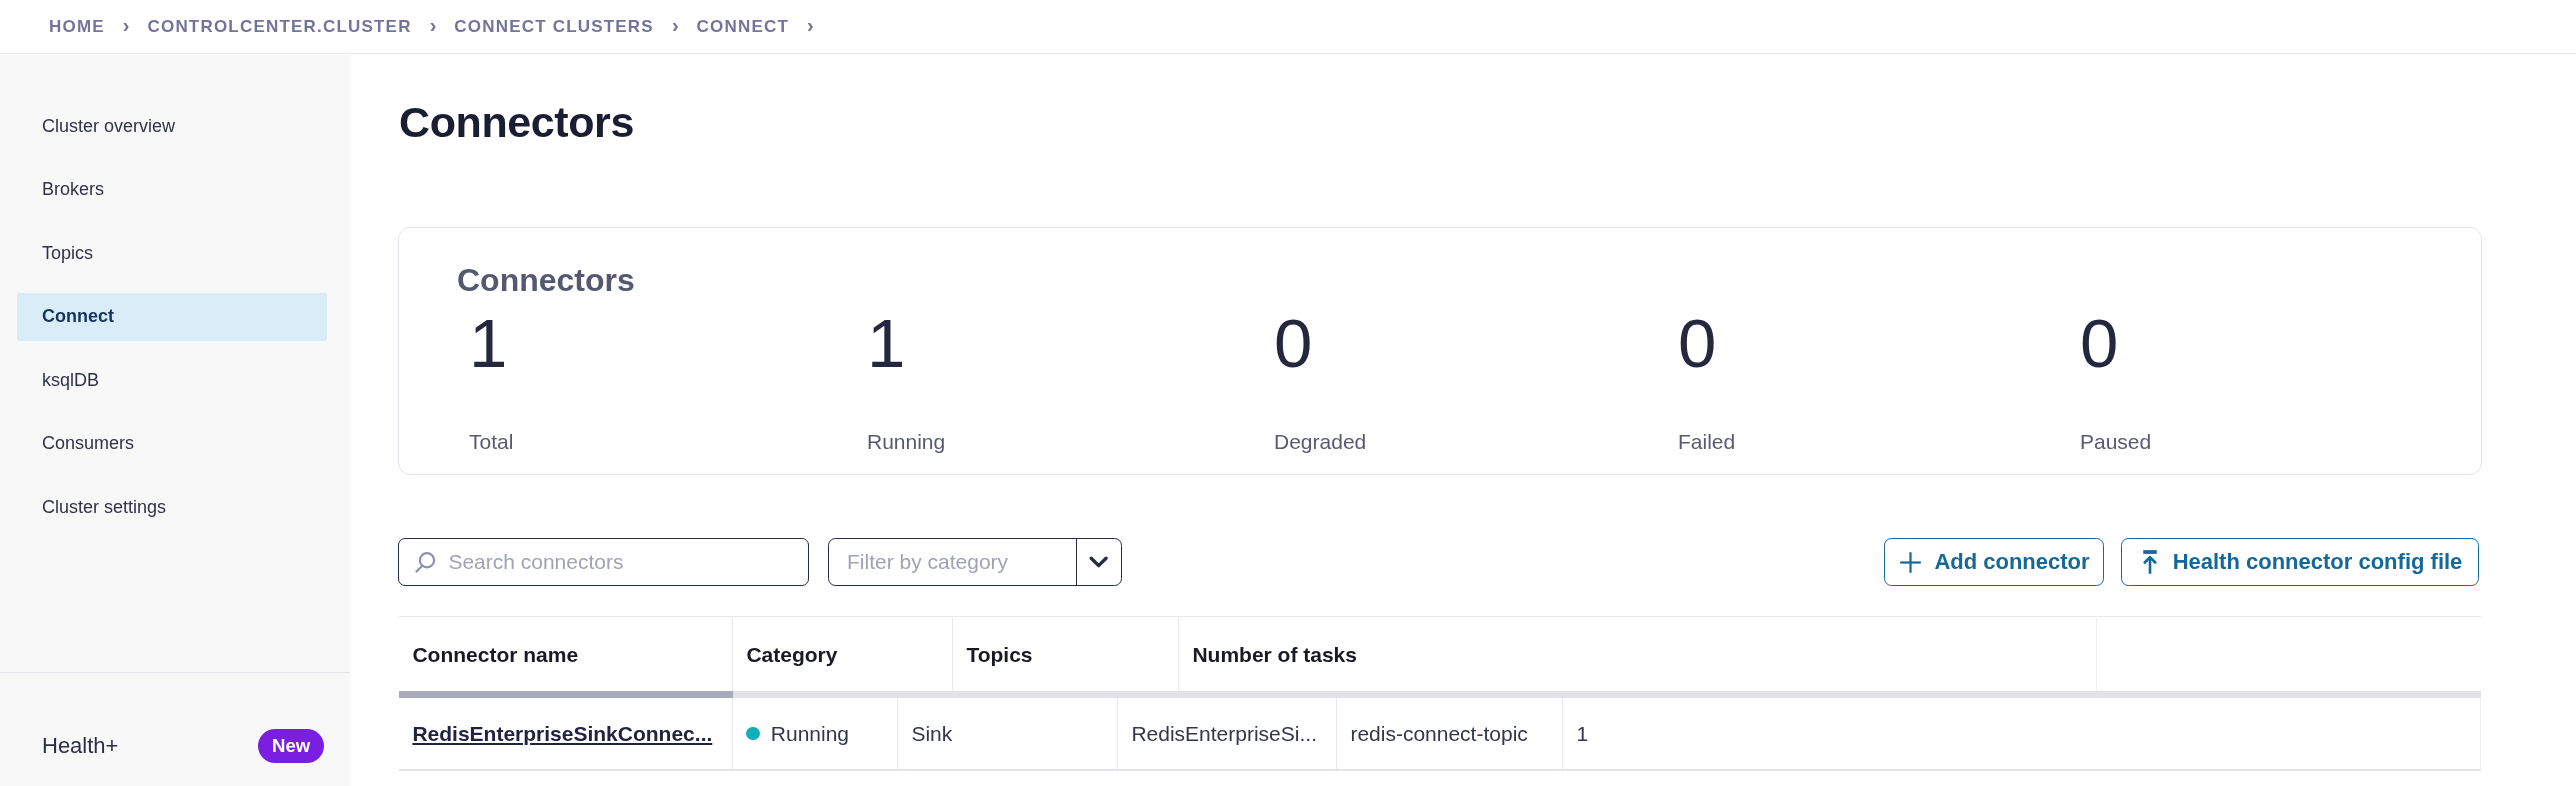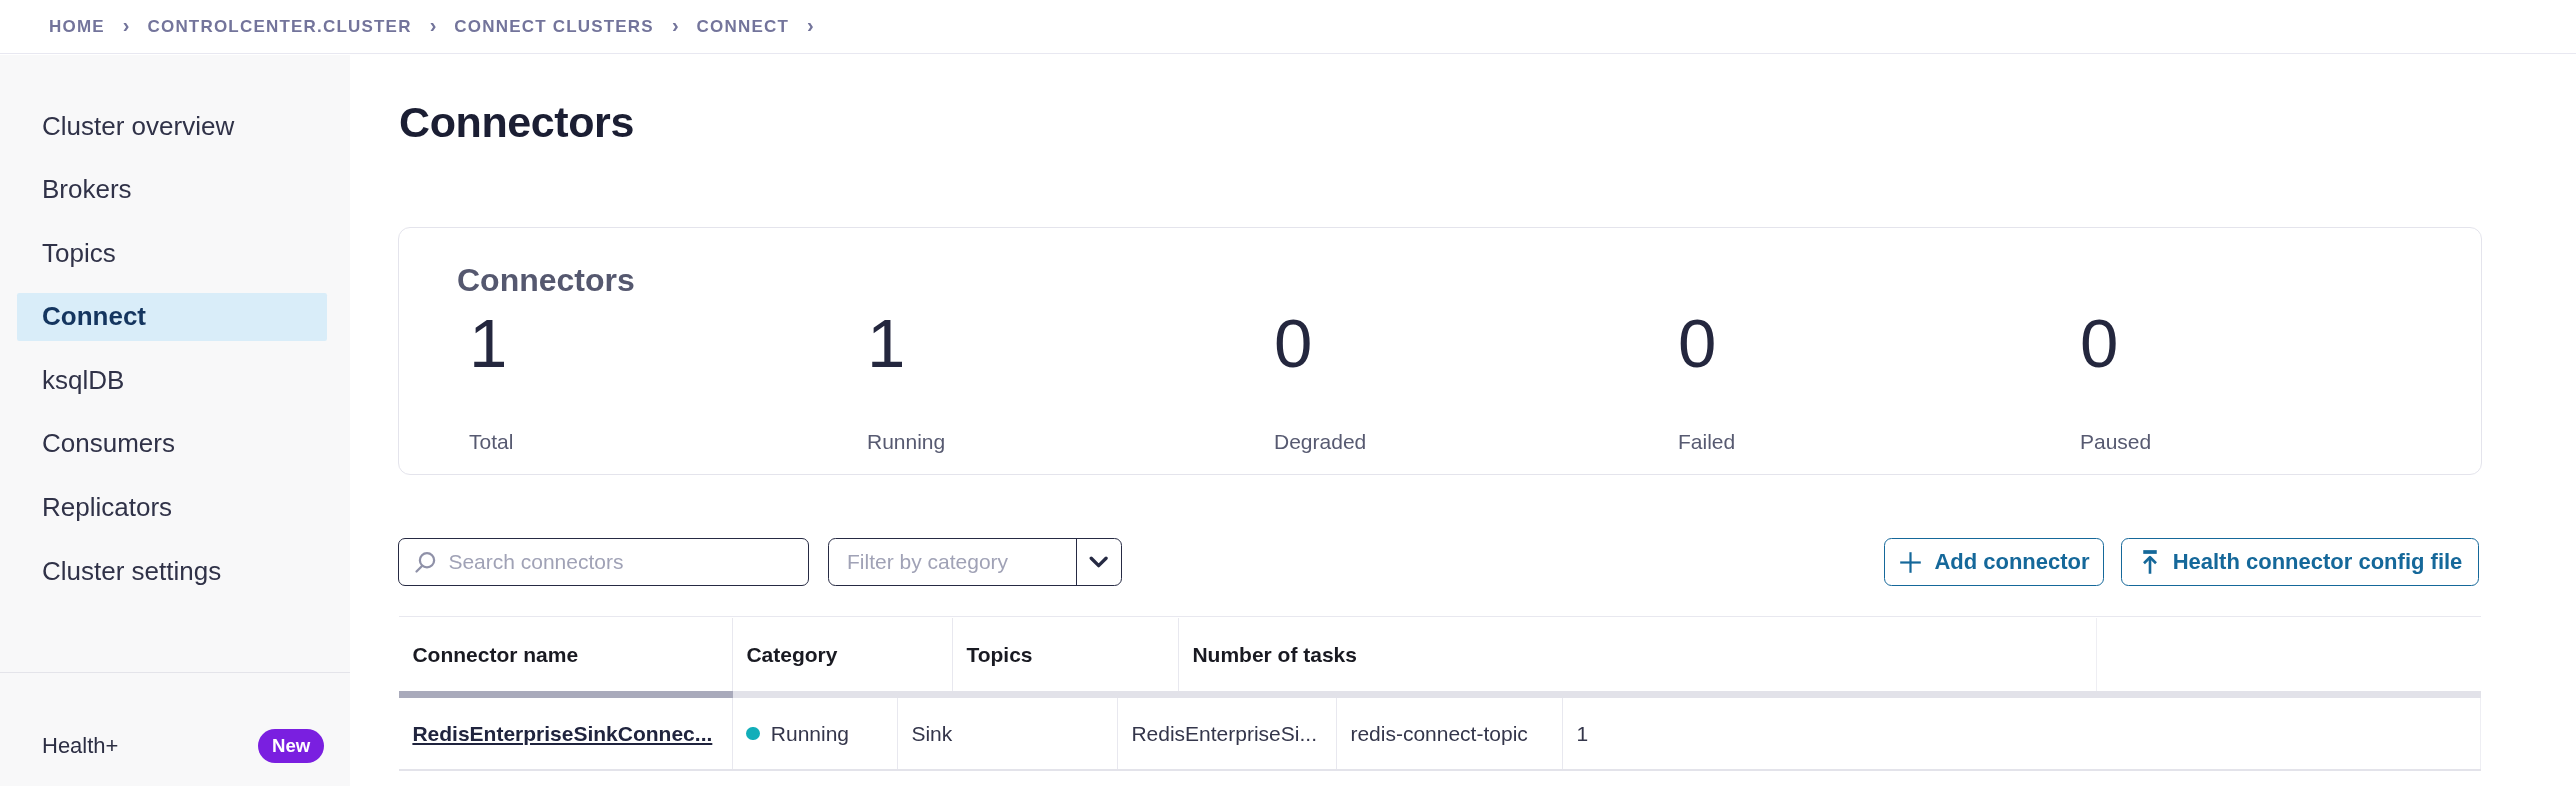--- a/index.html
+++ b/index.html
@@ -13,21 +13,21 @@
   .crumbs { display:flex; align-items:center; gap:18px; }
   .crumb { font-size:17px; font-weight:700; letter-spacing:1.2px;
     color:#73749b; text-transform:uppercase; cursor:pointer; }
   .crumb-sep { font-size:20px; font-weight:600; color:#73749b; line-height:1; padding-bottom:2.2px; }
 
   
   .sidebar { position:absolute; left:0; top:55px; width:350px; height:732px;
     background:#f8f8f9; }
   .nav { padding-top:47px; }
   .nav-item { height:48px; margin-bottom:15.6px; display:flex; align-items:center;
-    padding-left:42px; font-size:26px; color:#303248; cursor:pointer; }
+    padding-left:42px; font-size:18px; color:#303248; cursor:pointer; }
   .nav-item.active { margin-left:17px; width:310px; padding-left:25px;
     background:#d9edf9; border-radius:2.2px; color:#14355f; font-weight:700; }
   .side-divider { position:absolute; left:0; top:617px; width:350px; height:0;
     border-top:1.5px solid #e4e4ea; }
   .health-row { position:absolute; left:0; top:667px; width:350px; height:48px;
     display:flex; align-items:center; }
   .health-label { padding-left:42px; font-size:22px; color:#2c2e43; }
   .new-badge { position:absolute; left:258px; background:#7a1fe0; color:#ffffff;
     font-size:18.6px; font-weight:600; border-radius:19.3px; padding:6.7px 14px; line-height:1.15; }
 
@@ -107,21 +107,20 @@
 </div>
 
 <div class="sidebar">
   <div class="nav">
     <div class="nav-item">Cluster overview</div>
     <div class="nav-item">Brokers</div>
     <div class="nav-item">Topics</div>
     <div class="nav-item active">Connect</div>
     <div class="nav-item">ksqlDB</div>
     <div class="nav-item">Consumers</div>
-    <div class="nav-item">Replicators</div>
     <div class="nav-item">Cluster settings</div>
   </div>
   <div class="side-divider"></div>
   <div class="health-row">
     <span class="health-label">Health+</span>
     <span class="new-badge">New</span>
   </div>
 </div>
 
 <div class="page-title">Connectors</div>

